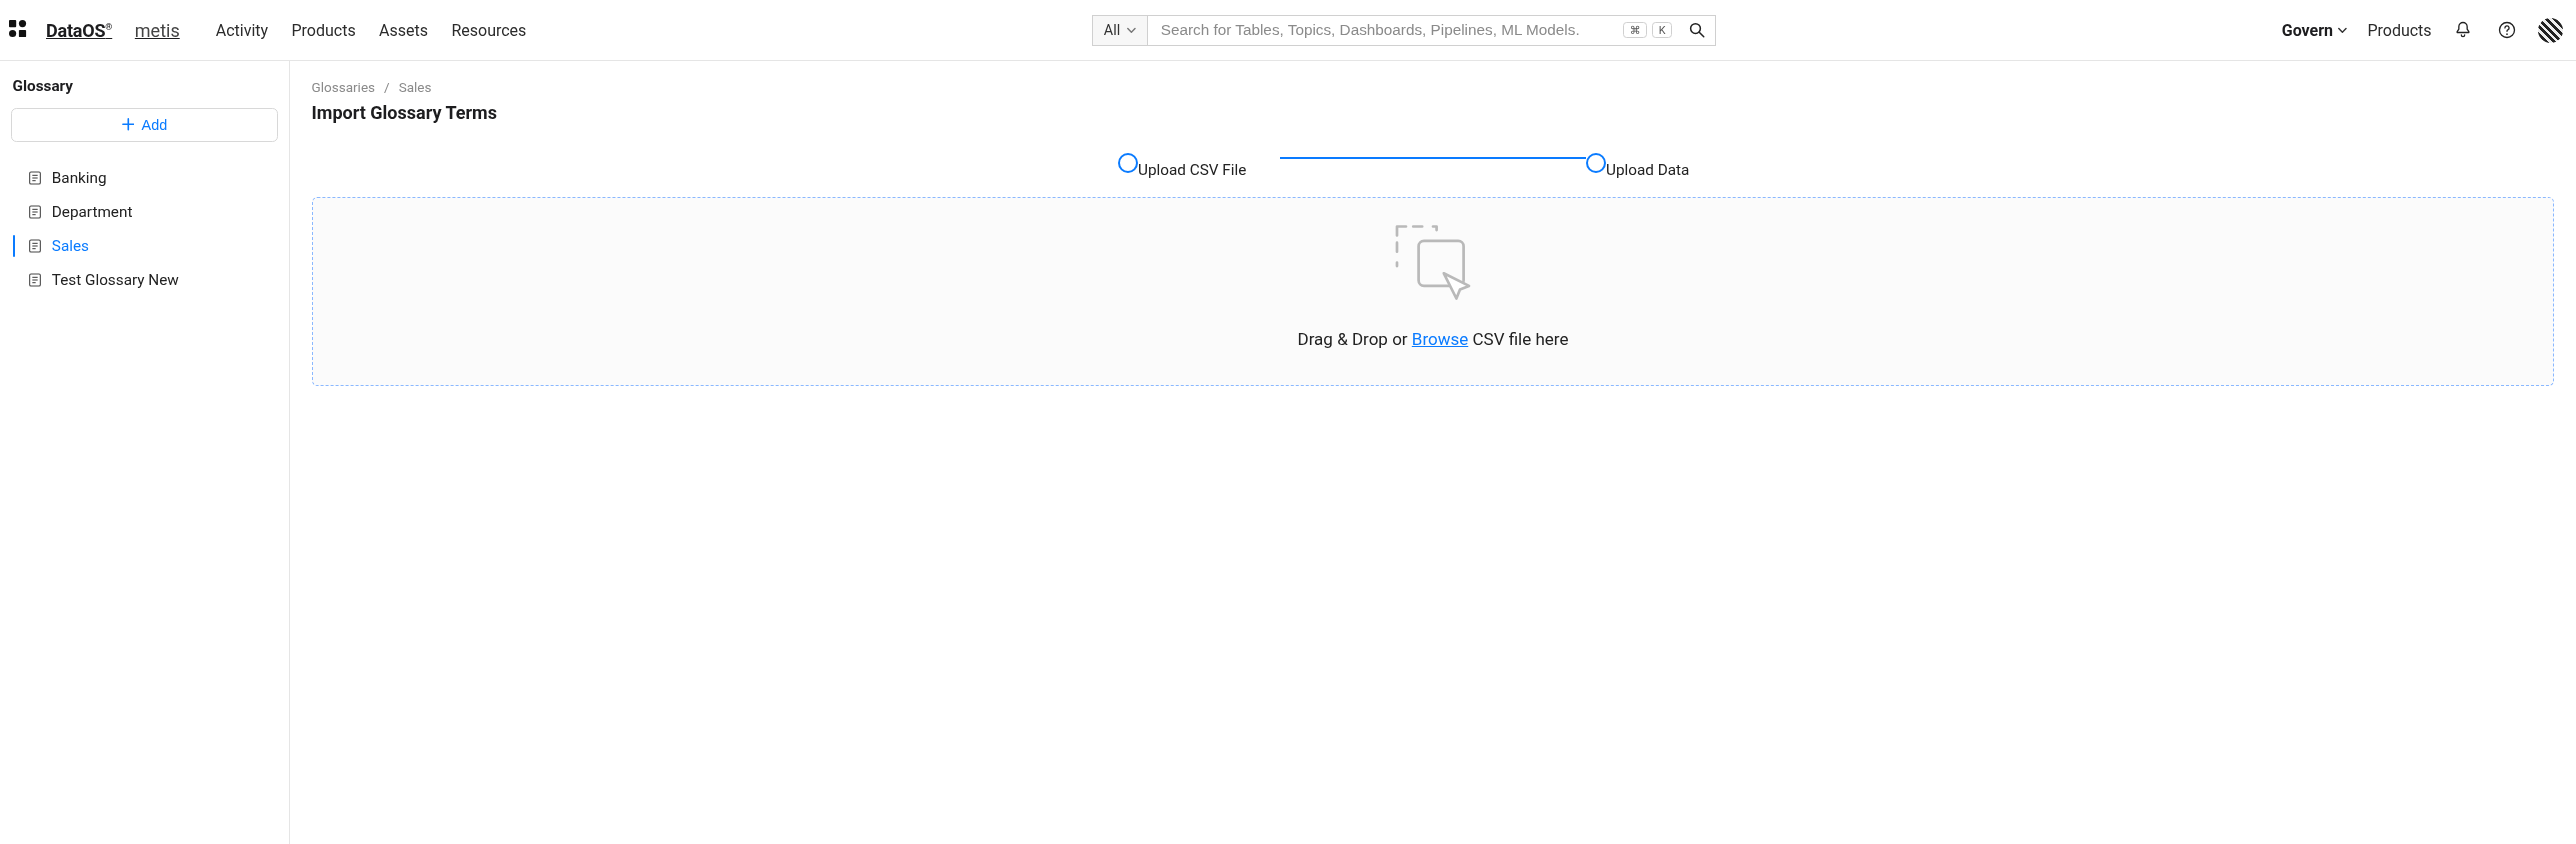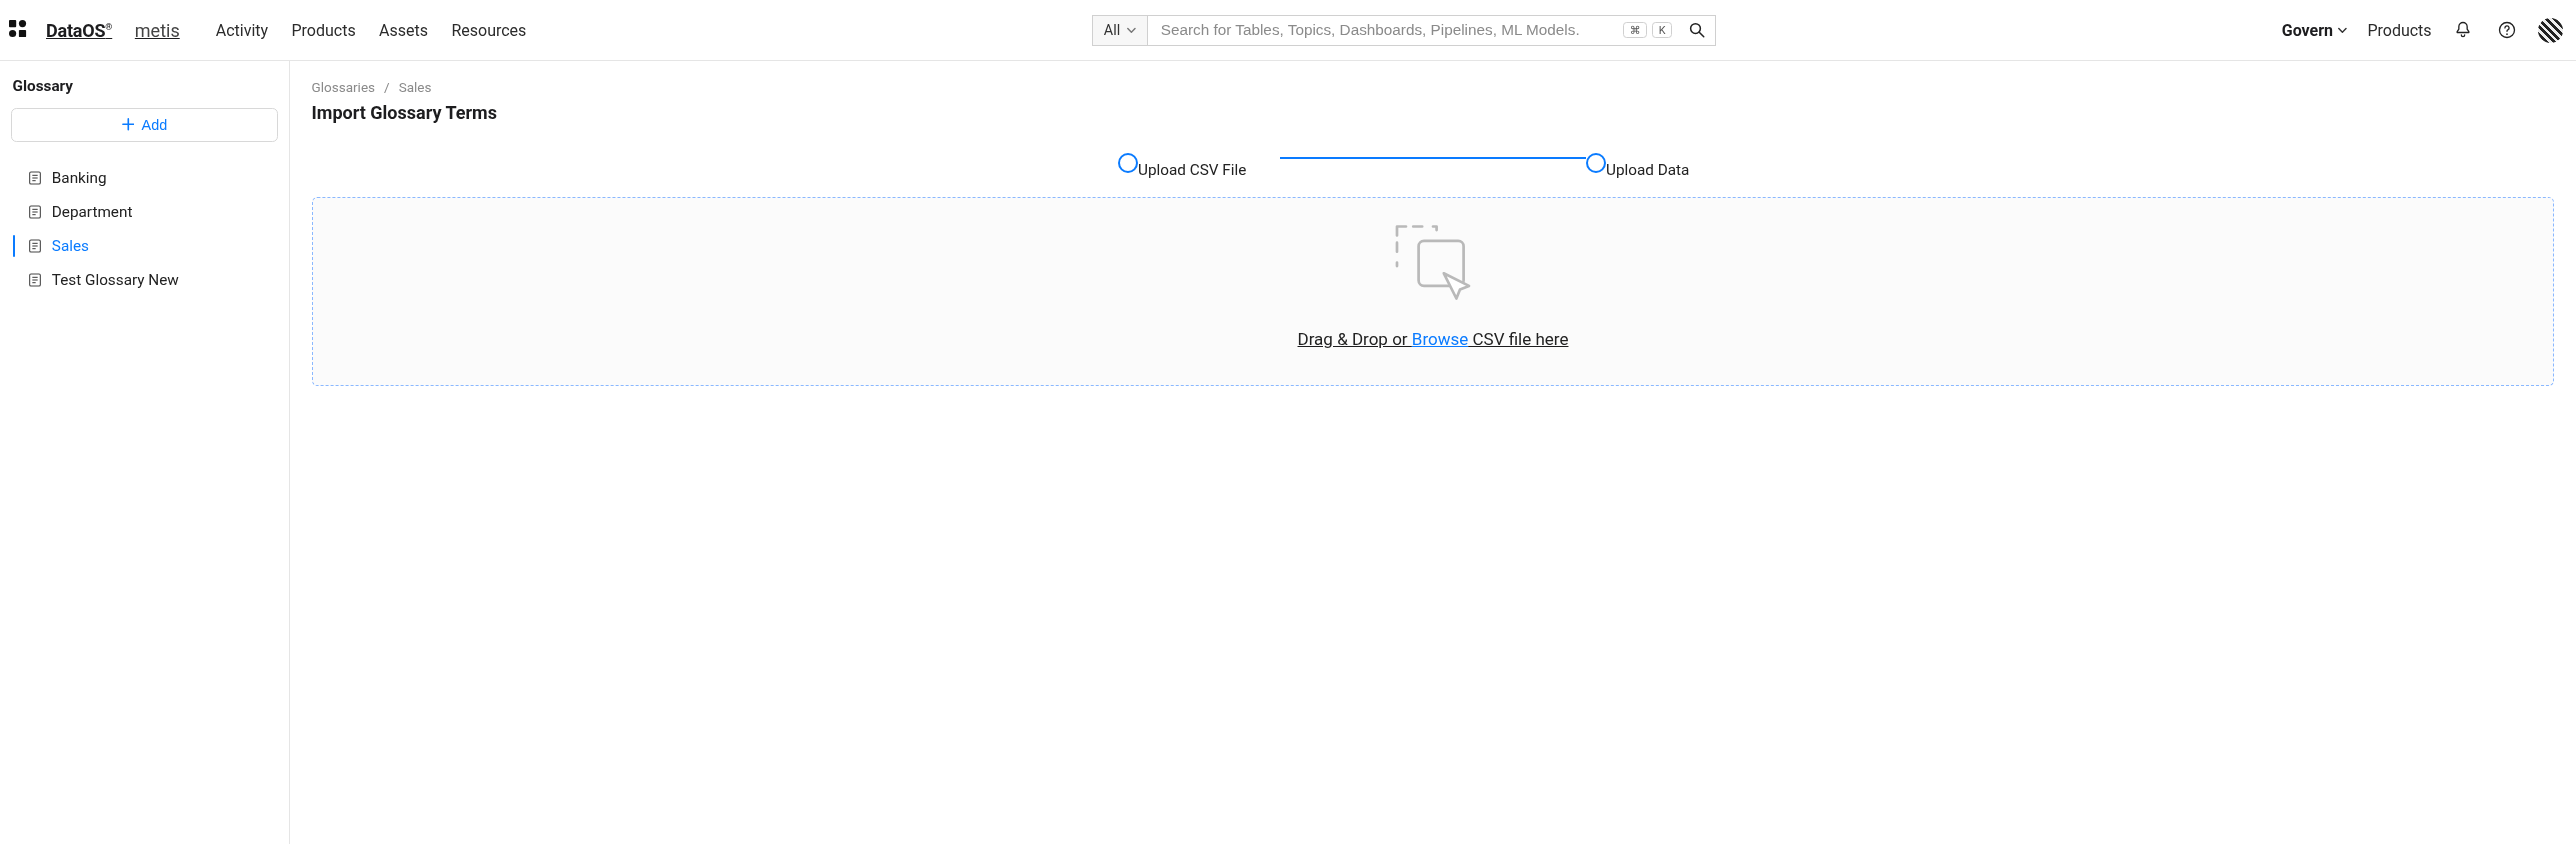--- a/index.html
+++ b/index.html
@@ -49,21 +49,21 @@
   .page-title { font-size:18px; font-weight:700; margin-bottom:25px; }
 
   
   .stepper { display:flex; align-items:flex-start; justify-content:center; gap:0; margin:0 auto 18px auto; max-width:648px; }
   .step { display:flex; flex-direction:row; align-items:center; width:162px; }
   .step-circle { width:20px; height:20px; border-radius:50%; border:2.7px solid #0a7bff; background:#fff; }
   .step-label { margin-top:12.6px; font-size:15.3px; color:#222; white-space:nowrap; }
   .step-line { flex:1; height:1.8px; background:#0a7bff; margin-top:9px; max-width:306px; min-width:234px; }
 
   
-  .dropzone { border:1.4px dashed #8ab8ff; border-radius:5.4px; background:#fbfbfb; padding:23.4px 18px 36px 18px; display:flex; flex-direction:column; align-items:center; gap:25px; cursor:pointer;text-decoration:underline; }
+  .dropzone { border:1.4px dashed #8ab8ff; border-radius:5.4px; background:#fbfbfb; padding:23.4px 18px 36px 18px; display:flex; flex-direction:column; align-items:center; gap:25px; cursor:pointer; }
   .drop-illustration { width:90px; height:83px; }
   .drop-text { font-size:17px; color:#222; }
   .drop-text .browse { color:#0a7bff; text-decoration:underline; cursor:pointer; }
 
   
   svg { display:block; }
 </style>
 </head>
 <body>
 

